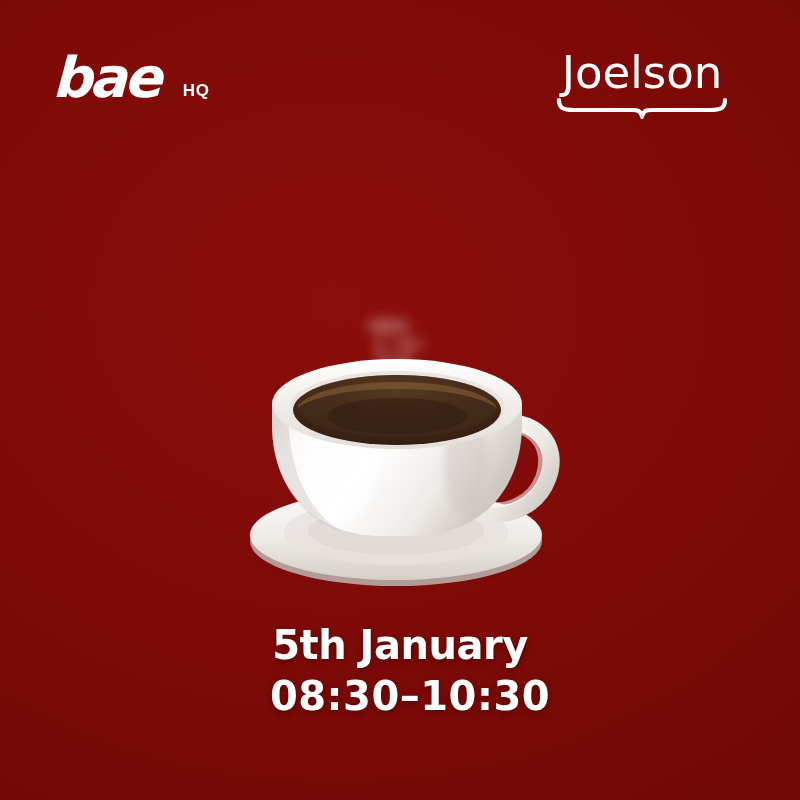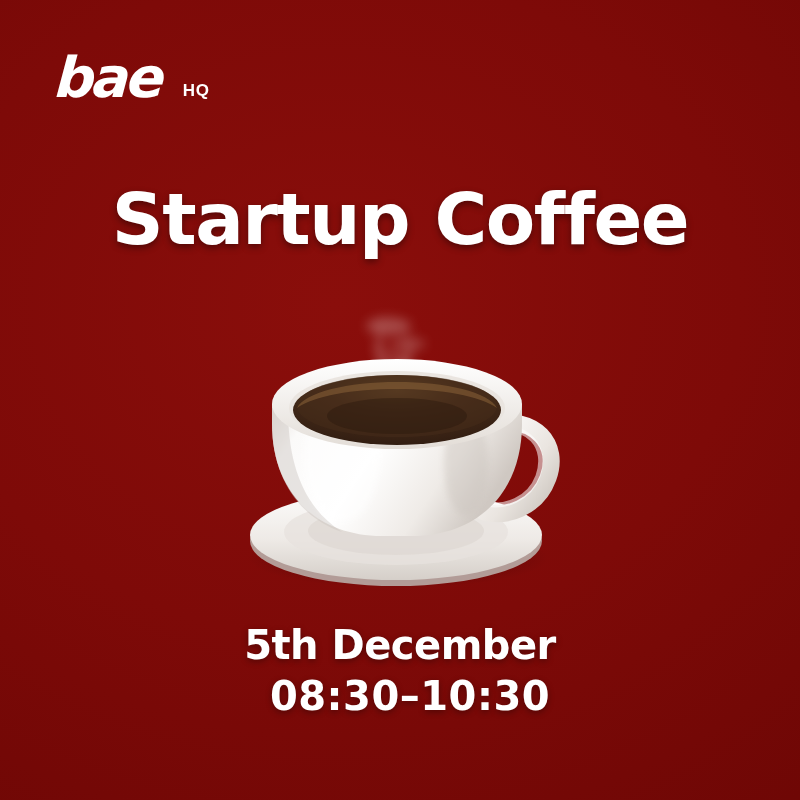--- a/index.html
+++ b/index.html
@@ -119,23 +119,30 @@
 </head>
 <body>
 
 <div id="poster">
 
   <div class="logo-bae">
     <span class="logo-bae-word">bae</span>
     <span class="logo-bae-hq">HQ</span>
   </div>
 
+  <div class="logo-joelson">
+    <span class="logo-joelson-word">Joelson</span>
+    <span class="logo-joelson-brace">
+      <svg width="172" height="22" viewBox="0 0 172 22" fill="none" aria-hidden="true">
+        <path d="M3 3 C3 11, 7 13, 18 13 L76 13 C83 13, 84 14, 86 19 C88 14, 89 13, 96 13 L154 13 C165 13, 169 11, 169 3" stroke="#ffffff" stroke-width="4.2" stroke-linecap="round" fill="none"></path>
+      </svg>
+    </span>
+  </div>
 
   <h1 class="headline">
-    <span class="headline-line">Startup Coffee</span>
   </h1>
 
   <div class="coffee-wrap">
     <svg class="coffee-svg" width="340" height="296" viewBox="0 0 340 296" aria-hidden="true">
       <defs>
         <linearGradient id="saucerG" x1="0" y1="0" x2="0" y2="1">
           <stop offset="0%" stop-color="#fdfcfb"></stop>
           <stop offset="55%" stop-color="#eeeae6"></stop>
           <stop offset="100%" stop-color="#d5cfc9"></stop>
         </linearGradient>
@@ -217,17 +224,17 @@
       <g>
         <ellipse cx="167" cy="114" rx="104" ry="35" fill="url(#coffeeG)"></ellipse>
         <ellipse cx="167" cy="110" rx="100" ry="31" fill="#462b19" opacity="0.55"></ellipse>
         <path d="M67 112 C75 96, 118 86, 167 86 C216 86, 259 96, 267 112 C250 100, 212 93, 167 93 C122 93, 84 100, 67 112 Z" fill="#8a6238" opacity="0.55"></path>
         <ellipse cx="167" cy="120" rx="70" ry="18" fill="#2a190e" opacity="0.45"></ellipse>
       </g>
     </svg>
   </div>
 
   <div class="footer">
-    <span class="footer-date">5th December</span>
+    <span class="footer-date">5th January</span>
     <span class="footer-time">08:30–10:30</span>
   </div>
 
 </div>
 
 </body></html>

